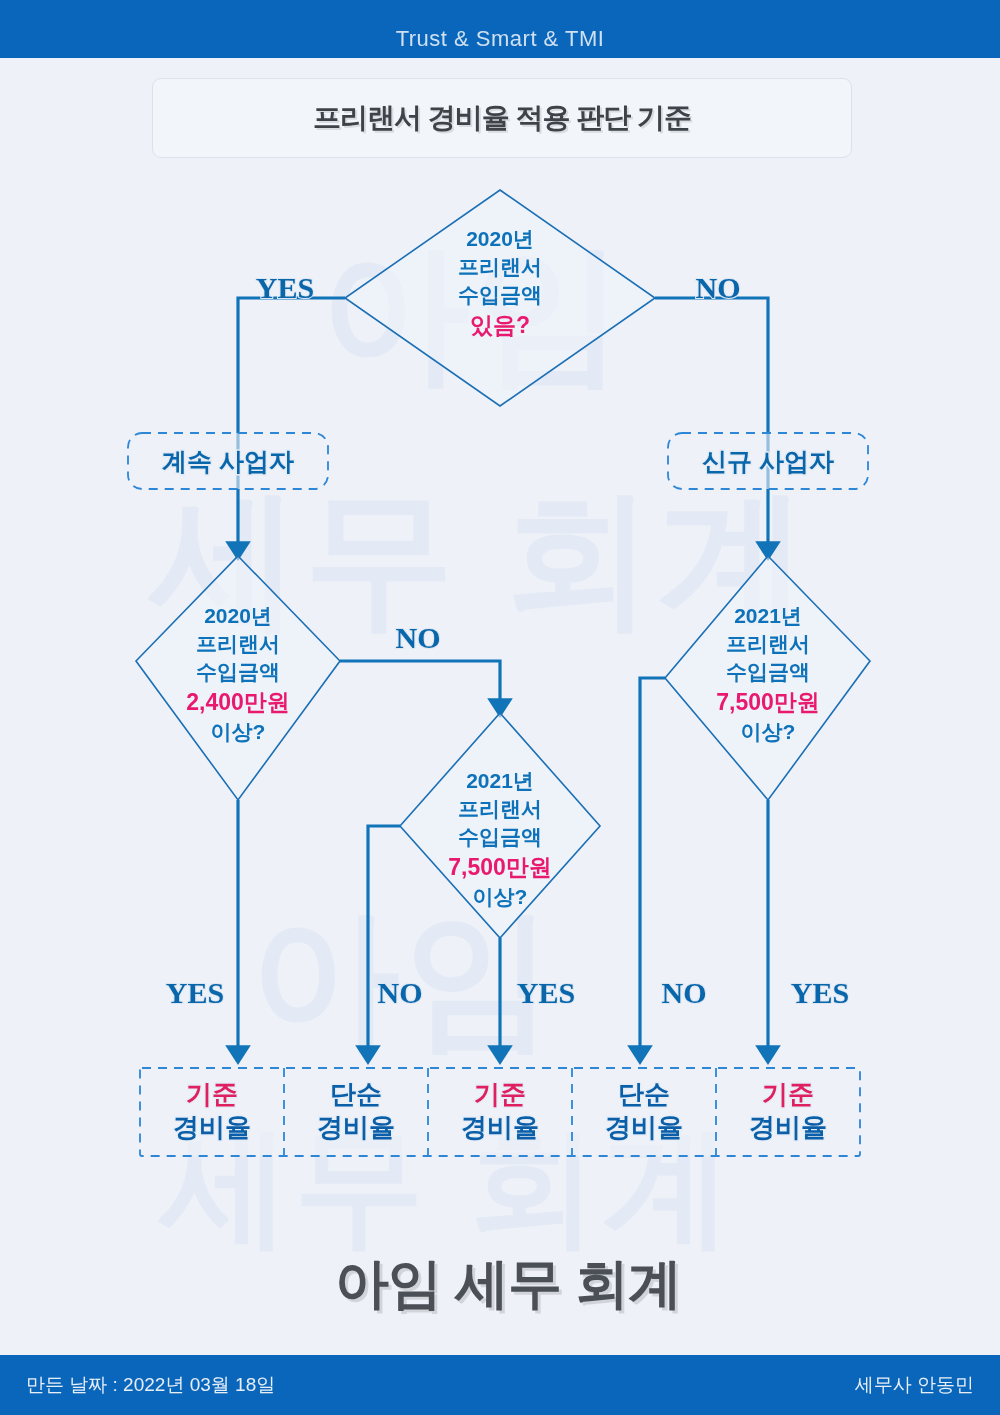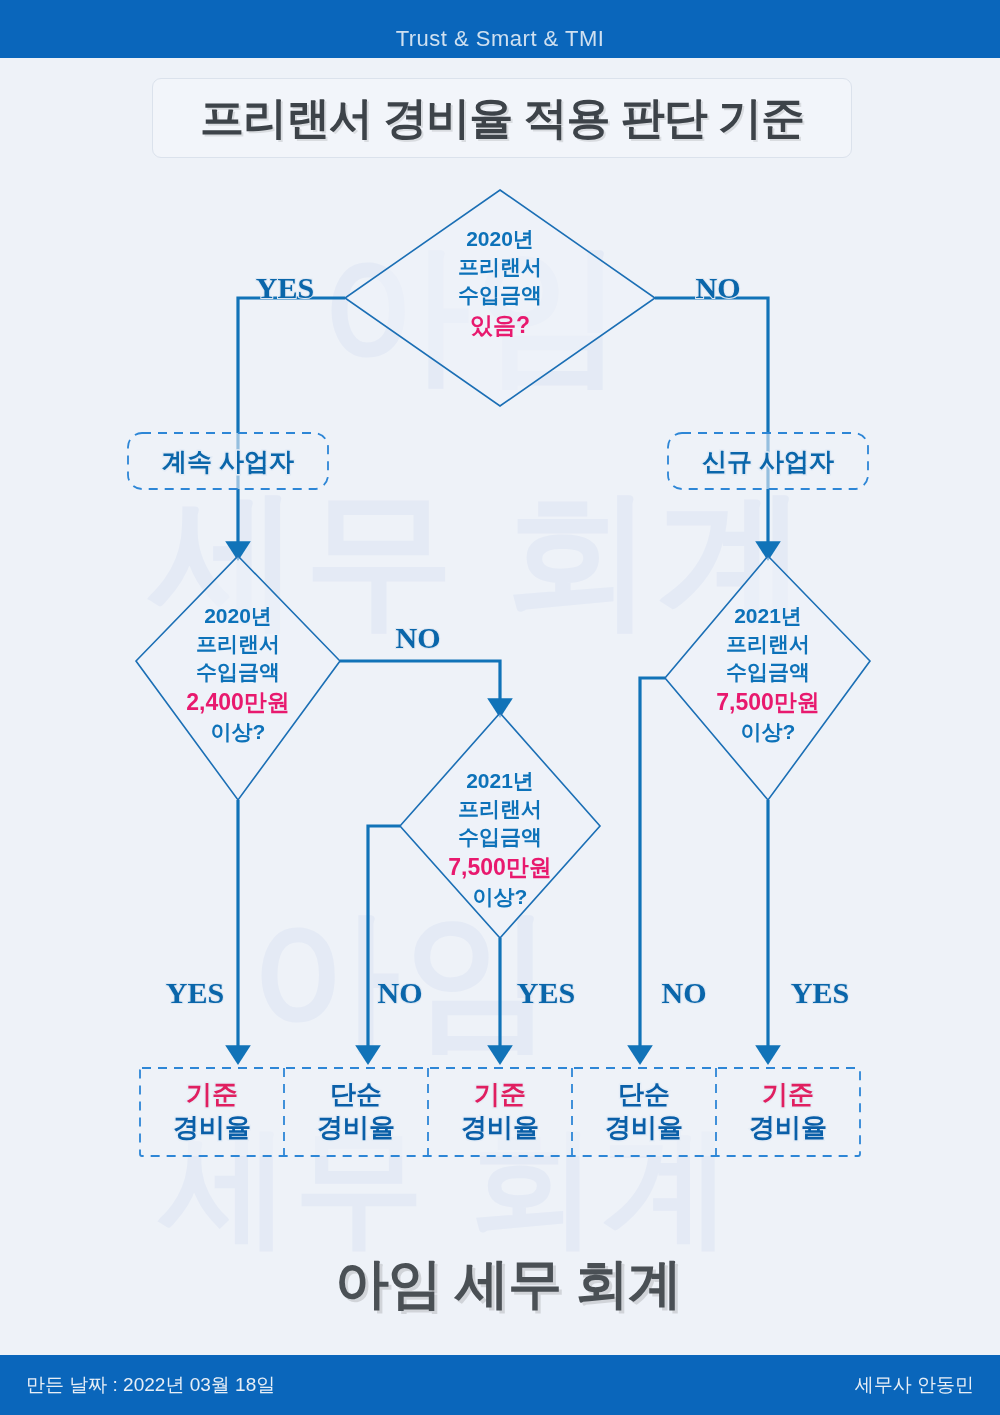--- a/index.html
+++ b/index.html
@@ -25,21 +25,21 @@
   #botbar { top:1355px; height:60px; padding:0 26px; justify-content:space-between; }
   #botbar span { color:#e7eef6; font-size:19px; }
 
   
   #title-box {
     position:absolute; left:152px; top:78px; width:700px; height:80px;
     background:#f2f5fa; border:1px solid #dbe2ec; border-radius:9px;
     display:flex; align-items:center; justify-content:center;
   }
   #title-box .t {
-    font-size:44px; font-weight:700; color:#3d4349;
+    font-size:28px; font-weight:700; color:#3d4349;
     letter-spacing:-1px;
     text-shadow:2px 2px 0 rgba(0,0,0,.10);
   }
 
   
   #brand {
     position:absolute; left:8px; top:1248px; width:1000px;
     text-align:center; font-size:54px; font-weight:700; color:#4a5055;
     letter-spacing:-1px; text-shadow:3px 3px 0 rgba(0,0,0,.12);
   }

